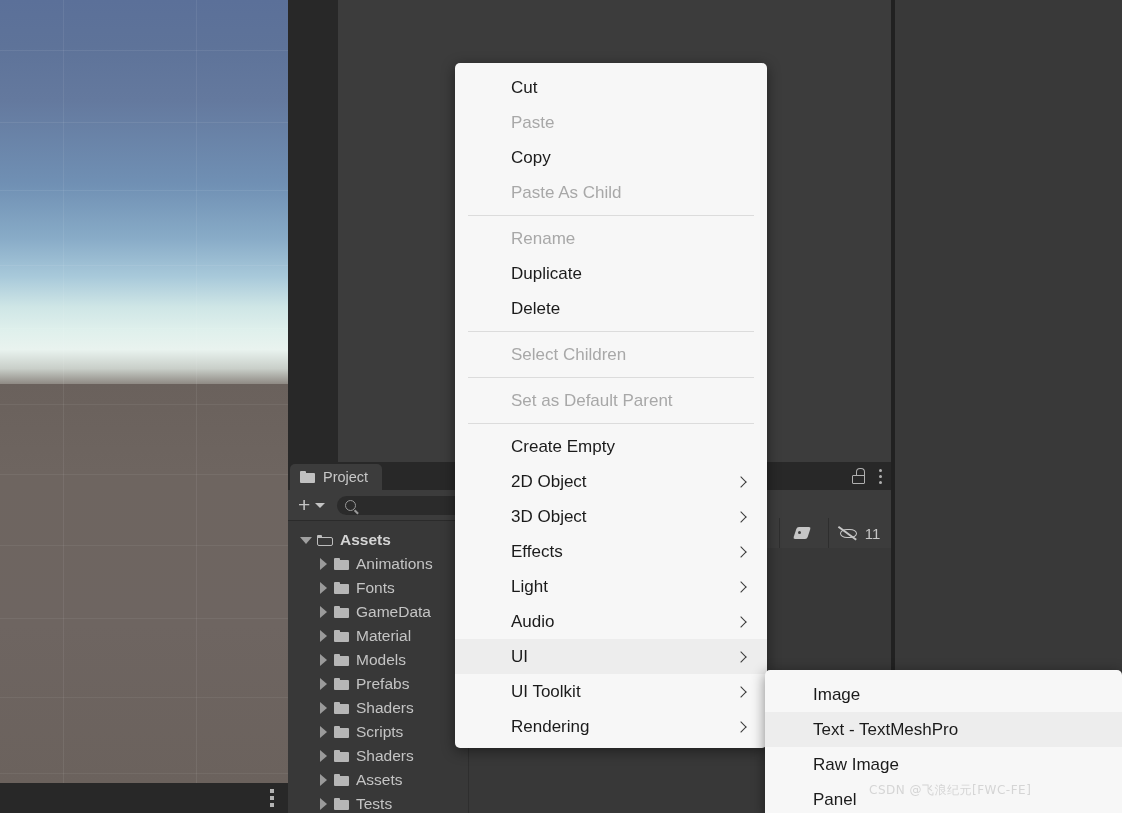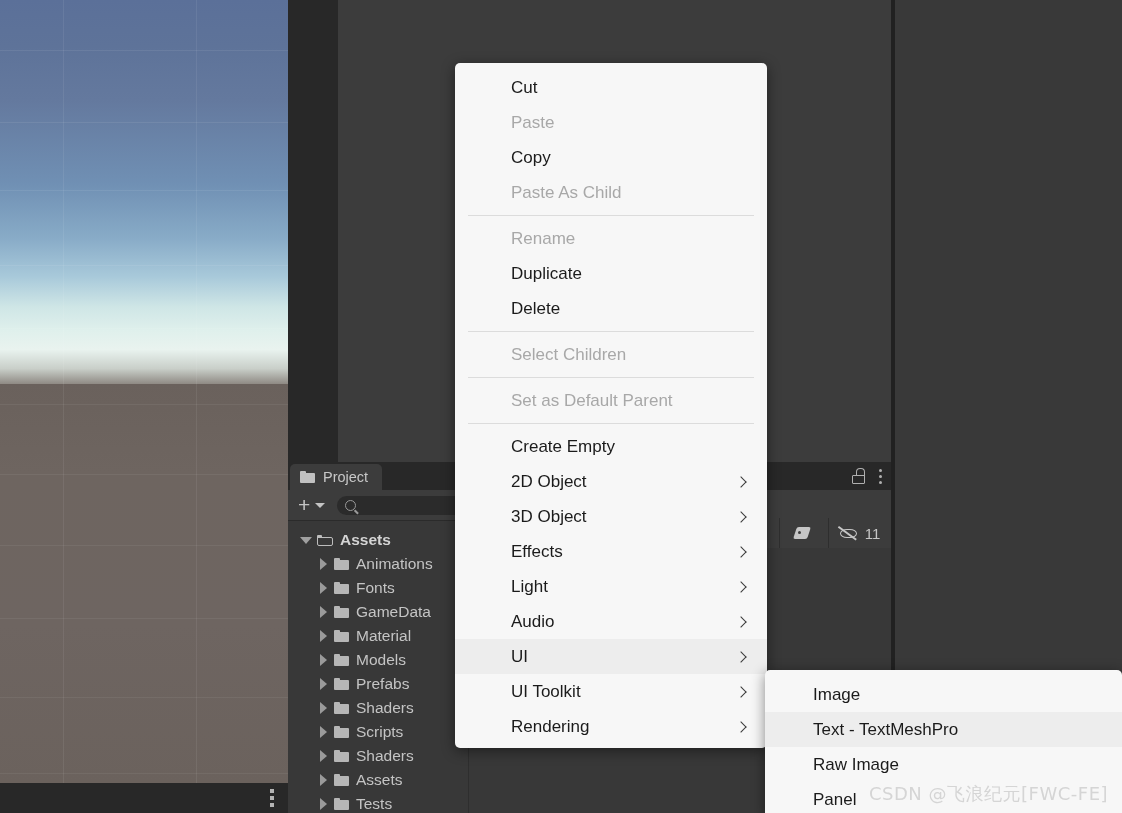--- a/index.html
+++ b/index.html
@@ -106,21 +106,21 @@
   .mi.disabled{color:#a8a8a8;}
   .mi.highlight{background:#ededed;}
   .chev{width:7px;height:7px;border-right:1.7px solid #3a3a3a;border-top:1.7px solid #3a3a3a;transform:rotate(45deg);margin-right:6px;}
   .msep{height:1px;background:#dcdcdc;margin:5px 13px;}
 
   
   #sub-menu{position:absolute;left:765px;top:670px;width:357px;
      background:#F7F7F7;border-radius:5px;
      box-shadow:0 3px 14px rgba(0,0,0,0.45);padding:7px 0 0 0;color:#1b1b1b;font-size:17px;overflow:hidden;}
   #sub-menu .mi{padding-left:48px;}
-  #watermark{position:absolute;left:869px;top:782px;color:#d5d5d5;font-size:18px;letter-spacing:0.5px;
+  #watermark{position:absolute;left:869px;top:782px;color:#d5d5d5;font-size:12px;letter-spacing:0.5px;
      font-family:"DejaVu Sans",sans-serif;pointer-events:none;}
 </style>
 </head>
 <body>
 
 <div id="scene-view">
   <div id="sky"></div>
   <div id="ground"></div>
   <div id="grid-lines">
       <div class="vgrid" style="left: 63px;"></div>

